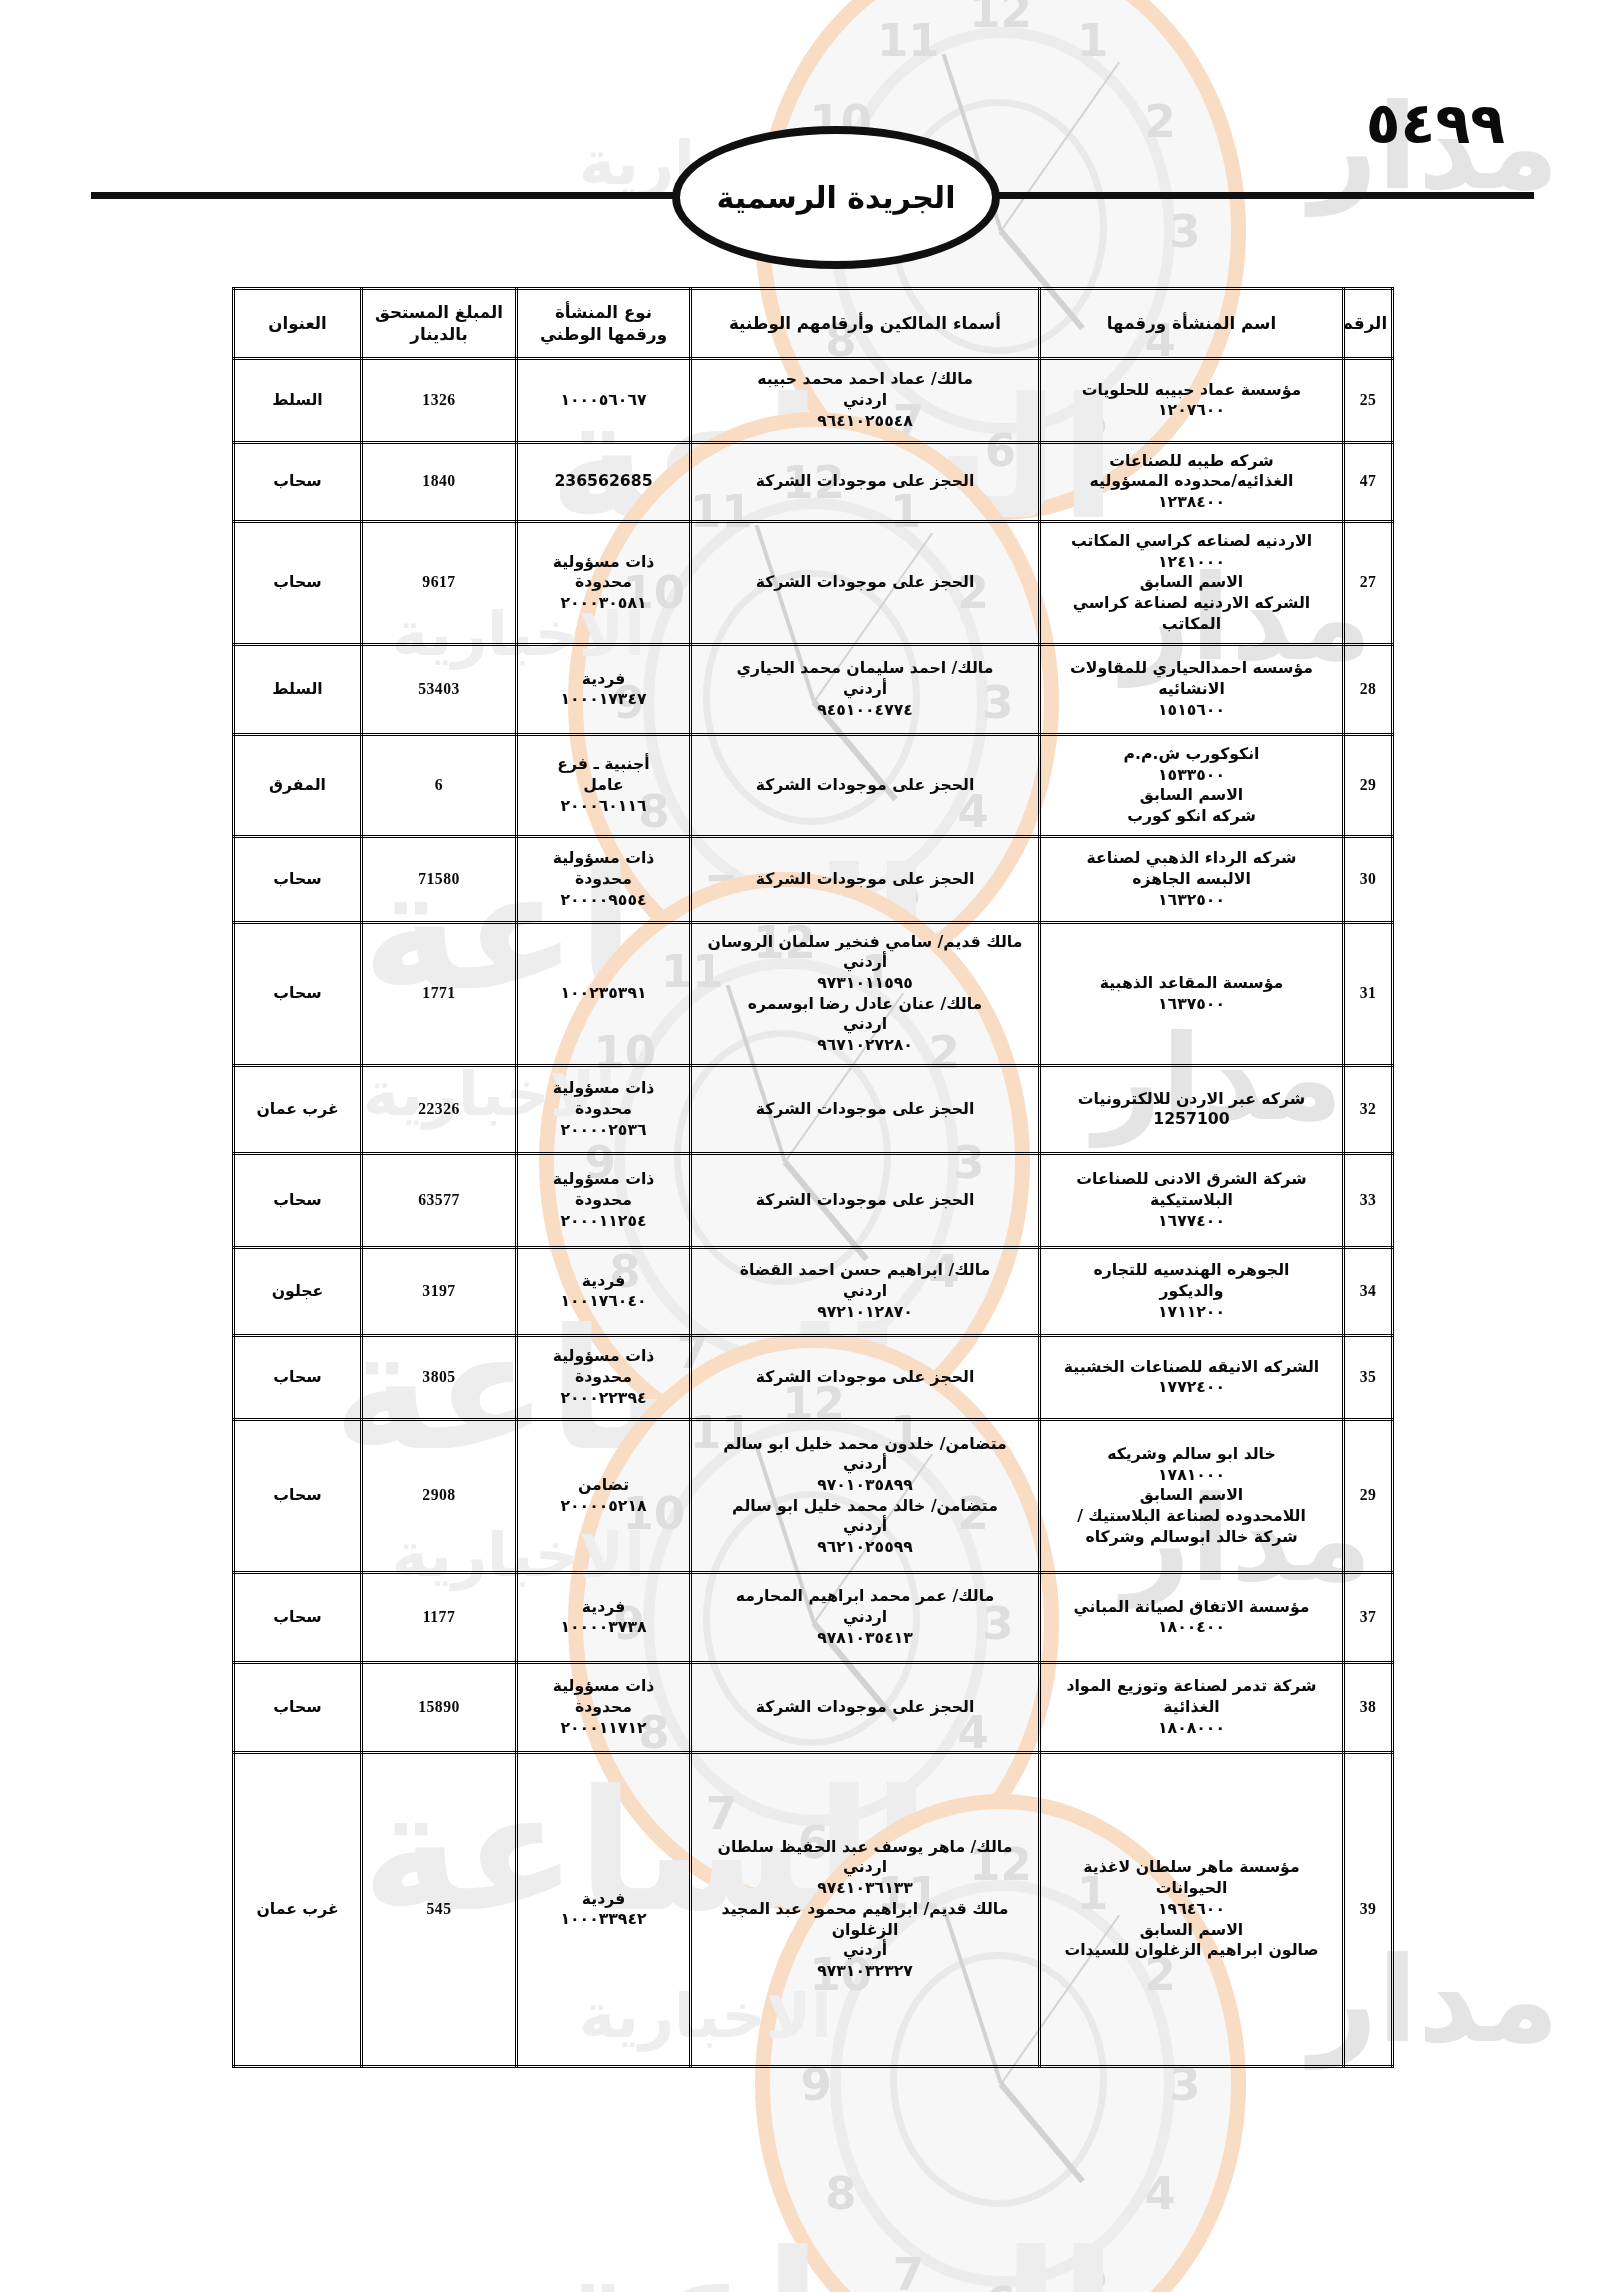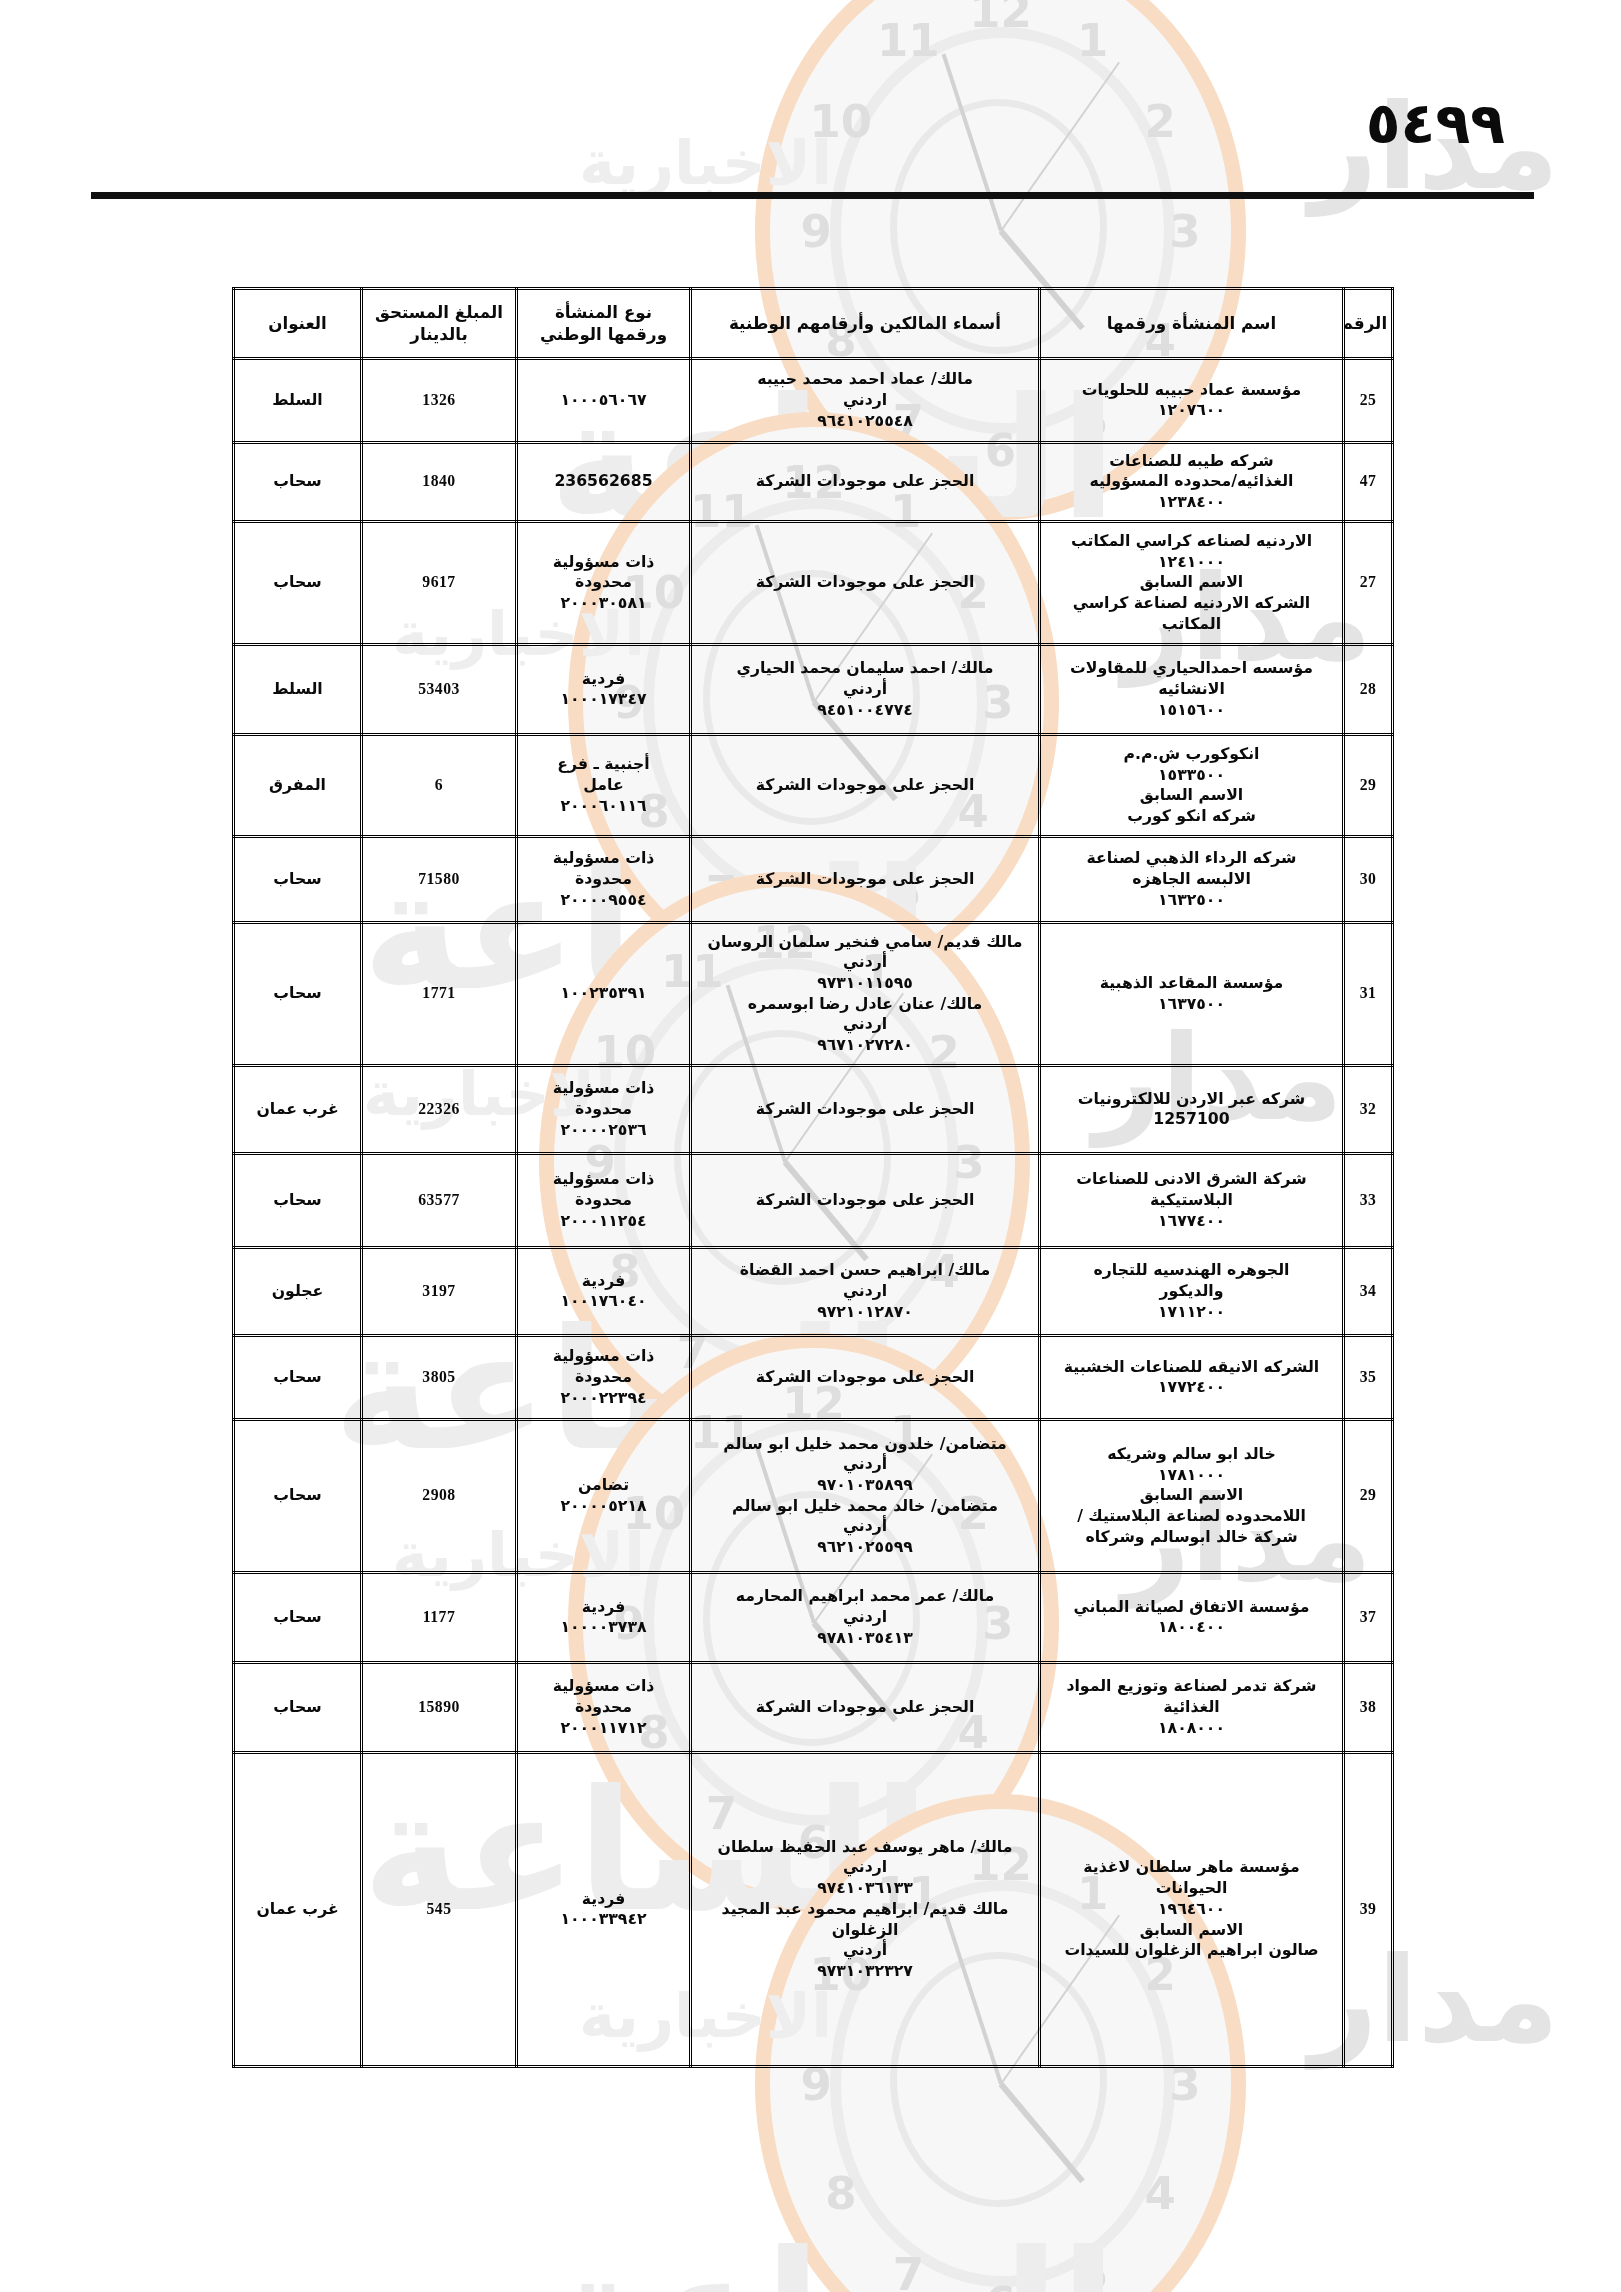--- a/index.html
+++ b/index.html
@@ -188,20 +188,23 @@
           <div class="wm-hand" style="width: 2px; height: 206px; margin: -206px 0px 0px -1px; transform: rotate(35deg);"></div>
         </div>
         <span class="wm-word w1">مدار</span>
         <span class="wm-word w2">الساعة</span>
         <span class="wm-word w3">الاخبارية</span>
       </div>
     </div>
 
   <div class="page-number">٥٤٩٩</div>
   <div class="hdr-rule"></div>
+  <div class="title-ellipse">
+    <span>الجريدة الرسمية</span>
+  </div>
 
   <table class="gazette">
     <colgroup>
       <col style="width:49px">
         <col style="width:304px">
         <col style="width:349px">
       <col style="width:174px">
         <col style="width:155px">
         <col style="width:128px">
     </colgroup>

